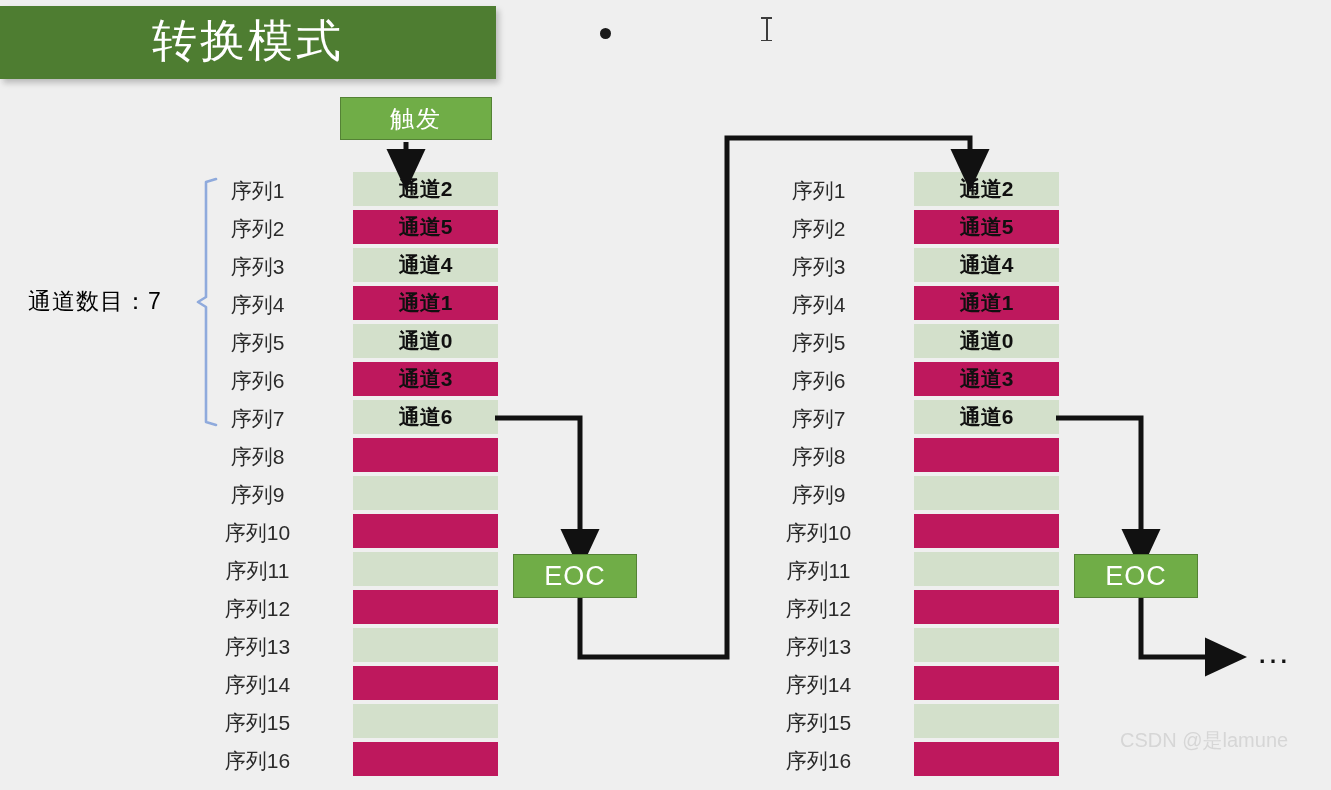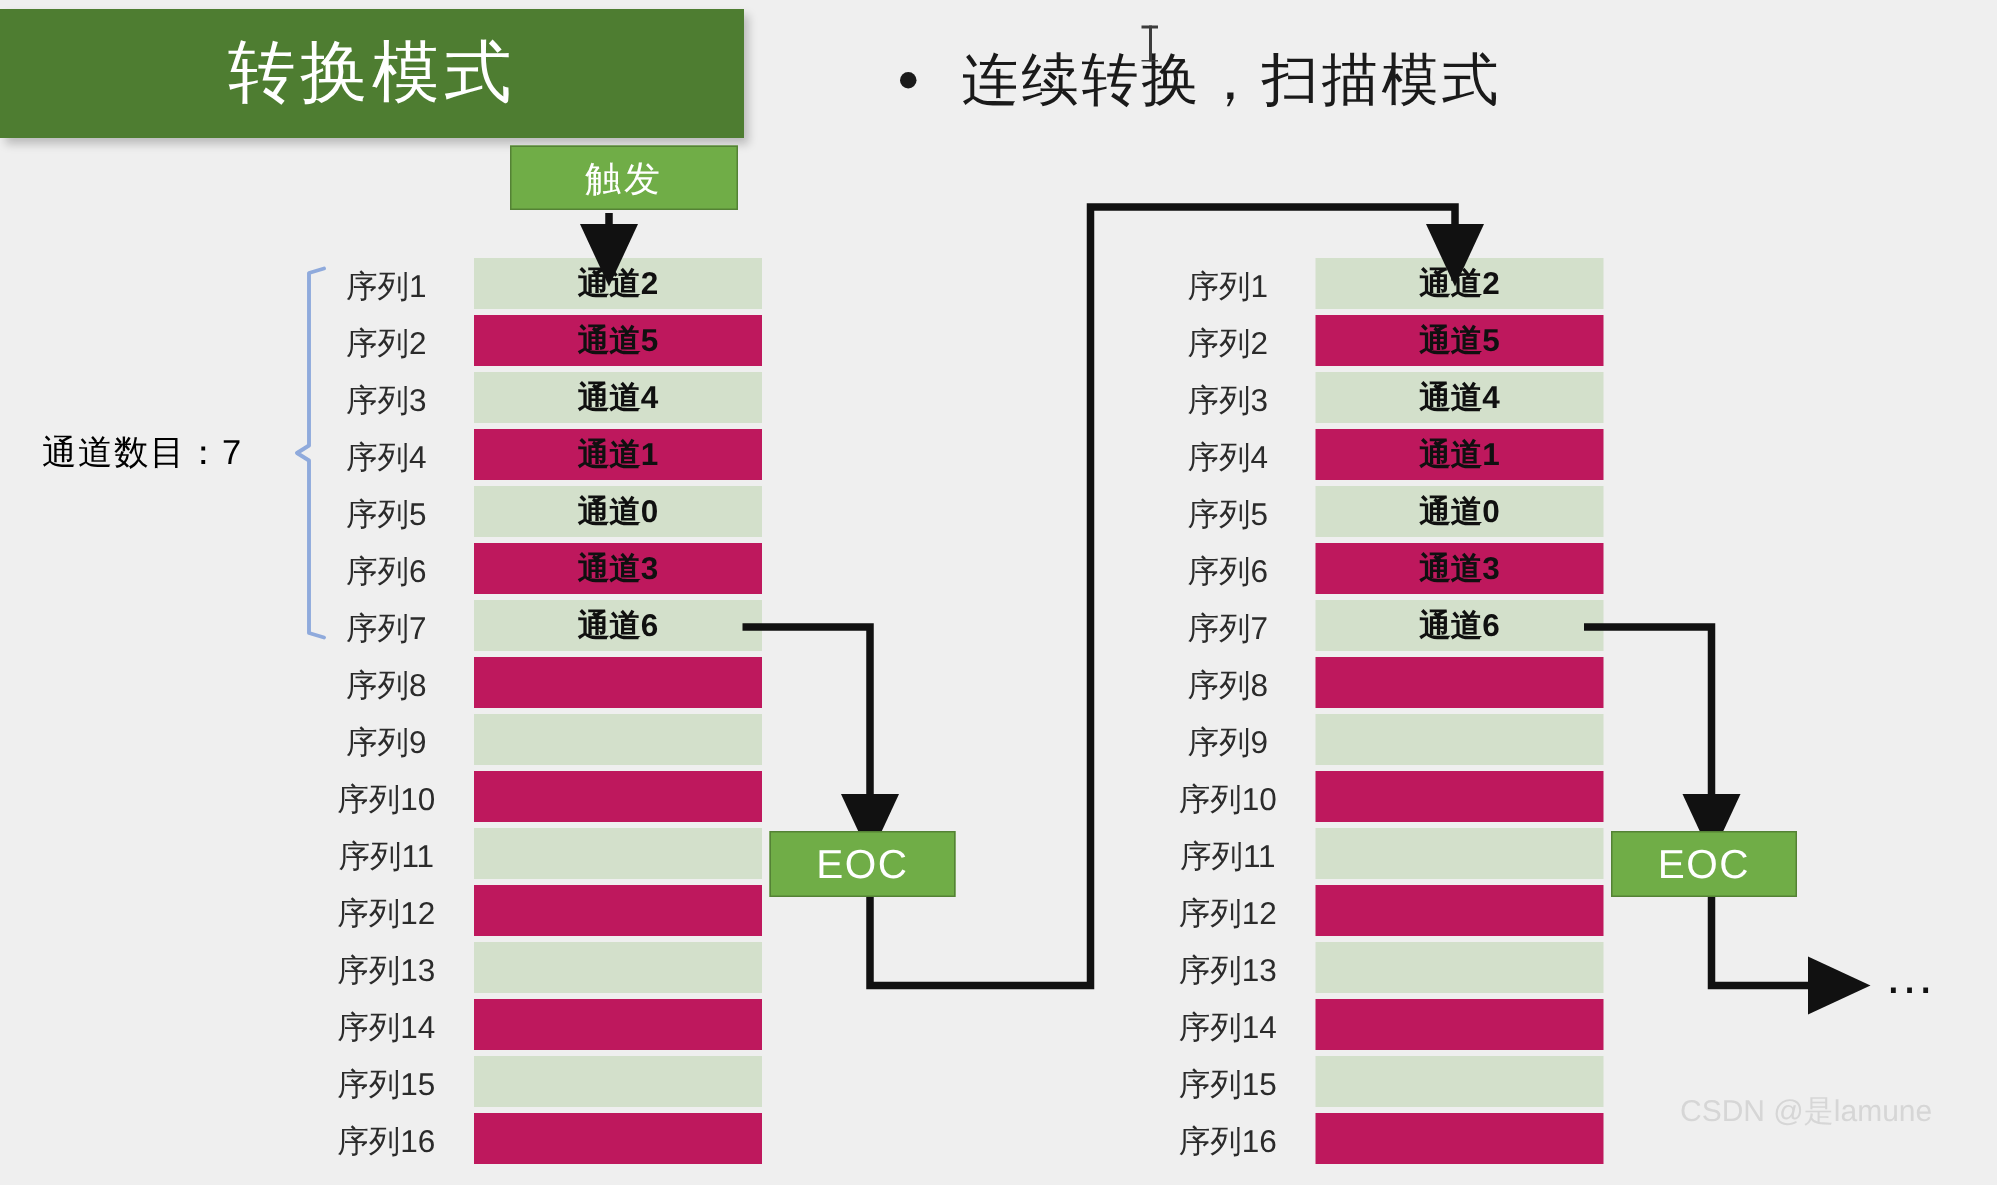--- a/index.html
+++ b/index.html
@@ -15,21 +15,21 @@
     font-family: "Liberation Sans", "DejaVu Sans", sans-serif;
     background: #efefef;
   }
 
   
   #title-banner {
     position: absolute;
     left: 0;
     top: 6px;
     width: 496px;
-    height: 86px;
+    height: 73px;
     background: #4e7d31;
     box-shadow: 3px 4px 6px rgba(0,0,0,0.22);
     display: flex;
     align-items: center;
     justify-content: center;
   }
   #title-banner .title-text {
     color: #ffffff;
     font-size: 45px;
     font-weight: 400;
@@ -108,30 +108,31 @@
   .seq-label {
     width: 100px;
     text-align: center;
     padding-right: 17px;
     font-size: 21px;
     color: #2b2b2b;
     white-space: nowrap;
     box-sizing: border-box;
   }
   .seq-cell {
-    width: 192px;
+    width: 145px;
     height: 34px;
     margin-bottom: 4px;
     display: flex;
     align-items: center;
     justify-content: center;
     font-size: 21px;
     font-weight: bold;
     color: #101010;
     box-sizing: border-box;
+    margin-left: 37px;
   }
   .seq-cell.shade-dark  { background: #d3e0cb; }
   .seq-cell.shade-light { background: #be185d; }
 
   
   .green-box {
     position: absolute;
     background: #70ad47;
     border: 1px solid #548235;
     display: flex;
@@ -182,21 +183,20 @@
 </style>
 </head>
 <body>
 
 <div id="title-banner">
   <span class="title-text">转换模式</span>
 </div>
 
 <div id="bullet-line">
   <span class="bullet-dot"></span>
-  <span class="bullet-text">连续转换，扫描模式</span>
 </div>
 
 <div id="text-cursor">
   <div class="ibeam-top"></div>
   <div class="ibeam-stem"></div>
   <div class="ibeam-bot"></div>
 </div>
 
 <div id="channel-count-label">通道数目：7</div>
 

